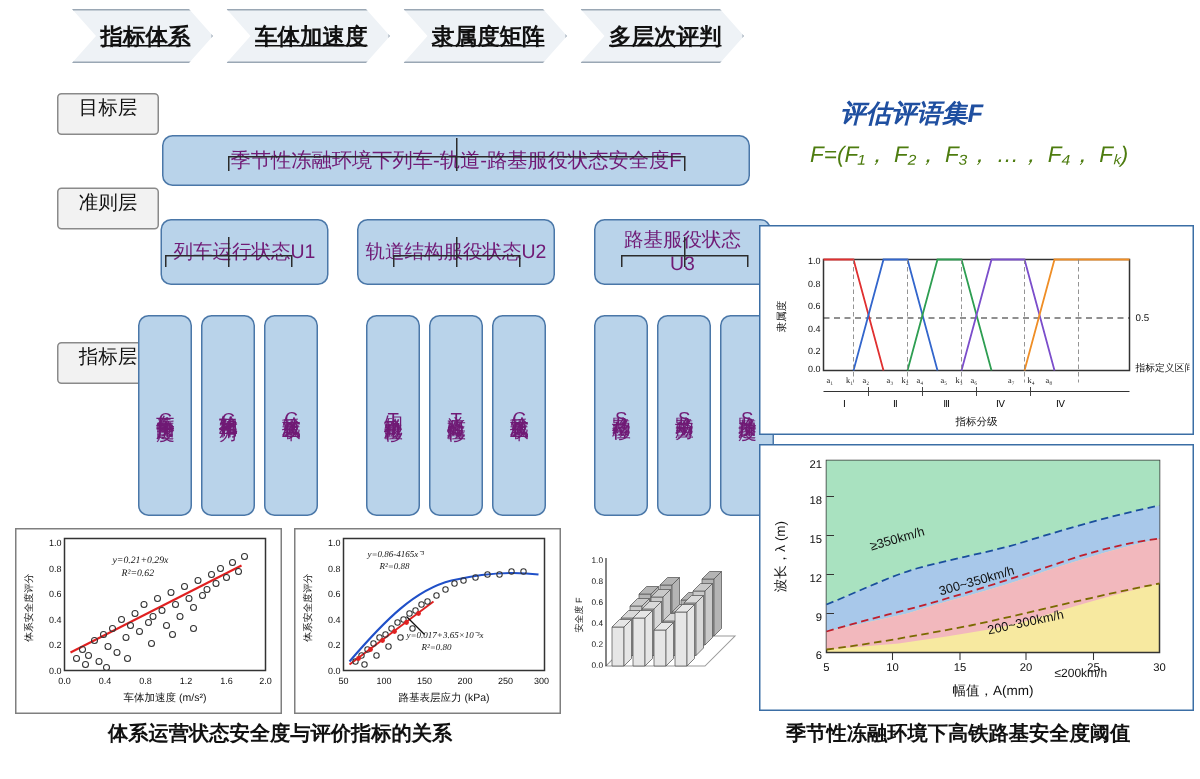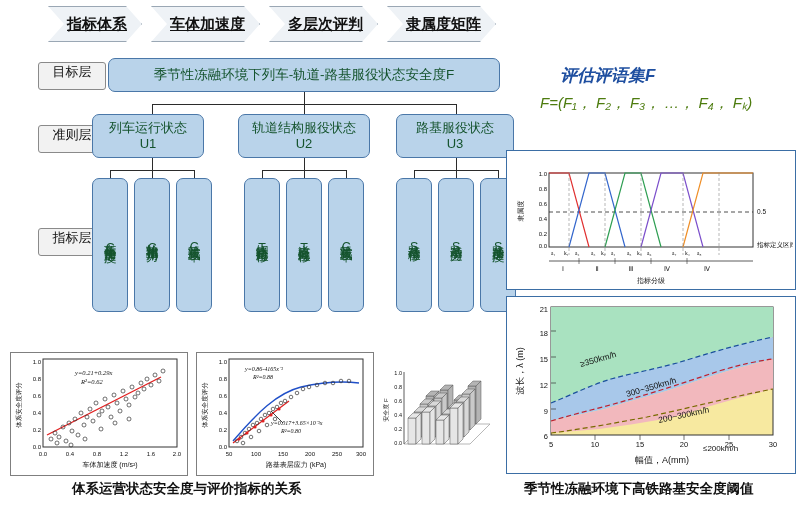--- a/index.html
+++ b/index.html
@@ -35,27 +35,28 @@
     display:flex;align-items:flex-start;justify-content:center;
     font-size:13px;color:#111;
   }
 
   
   .node{
     position:absolute;
     background:#b9d3ea;
     border:1px solid #4a77a8;
     border-radius:7px;
-    color:#14532d;
+    color:#701a75;
     display:flex;align-items:center;justify-content:center;
     text-align:center;
     font-size:13px;
     line-height:1.25;
     box-sizing:border-box;
     padding:2px;
+    margin-top:32px;
   }
   .node.goal{font-size:13.5px;}
   .node.vert{
     writing-mode:vertical-rl;
     text-orientation:upright;
     letter-spacing:1px;
     font-size:12.5px;
     line-height:1.15;
     padding:4px 1px;
   }
@@ -101,24 +102,24 @@
 <div class="root">
 
   <div class="chevron-bar">
     <div class="chev">
         <span>指标体系</span>
       </div>
     <div class="chev">
         <span>车体加速度</span>
       </div>
     <div class="chev">
-        <span>多层次评判</span>
+        <span>隶属度矩阵</span>
       </div>
     <div class="chev">
-        <span>隶属度矩阵</span>
+        <span>多层次评判</span>
       </div>
   </div>
 
   <div class="layer-label" style="left:38px;top:62px;">
       <span>目标层</span>
     </div>
   <div class="layer-label" style="left:38px;top:125px;">
       <span>准则层</span>
     </div>
   <div class="layer-label" style="left:38px;top:228px;">
@@ -128,25 +129,25 @@
   <div class="node goal" style="left:108px;top:58px;width:392px;height:34px;">
     <span>季节性冻融环境下列车-轨道-路基服役状态安全度F</span>
   </div>
 
   <div class="ln lnv" style="left:304px;top:92px;height:12px;"></div>
   <div class="ln lnh" style="left:152px;top:104px;width:304px;"></div>
   <div class="ln lnv" style="left:152px;top:104px;height:10px;"></div>
   <div class="ln lnv" style="left:304px;top:104px;height:10px;"></div>
   <div class="ln lnv" style="left:456px;top:104px;height:10px;"></div>
 
-  <div class="node" style="left:92px;top:114px;width:112px;height:44px;flex-direction:column;">
+  <div class="node" style="left:107px;top:114px;width:112px;height:44px;flex-direction:row;">
     <span>列车运行状态</span>
     <span>U1</span>
   </div>
-  <div class="node" style="left:238px;top:114px;width:132px;height:44px;flex-direction:column;">
+  <div class="node" style="left:238px;top:114px;width:132px;height:44px;flex-direction:row;">
     <span>轨道结构服役状态</span>
     <span>U2</span>
   </div>
   <div class="node" style="left:396px;top:114px;width:118px;height:44px;flex-direction:column;justify-content:center;">
     <span>路基服役状态</span>
     <span>U3</span>
   </div>
 
   <div class="ln lnv" style="left:152px;top:158px;height:12px;"></div>
   <div class="ln lnh" style="left:110px;top:170px;width:84px;"></div>

